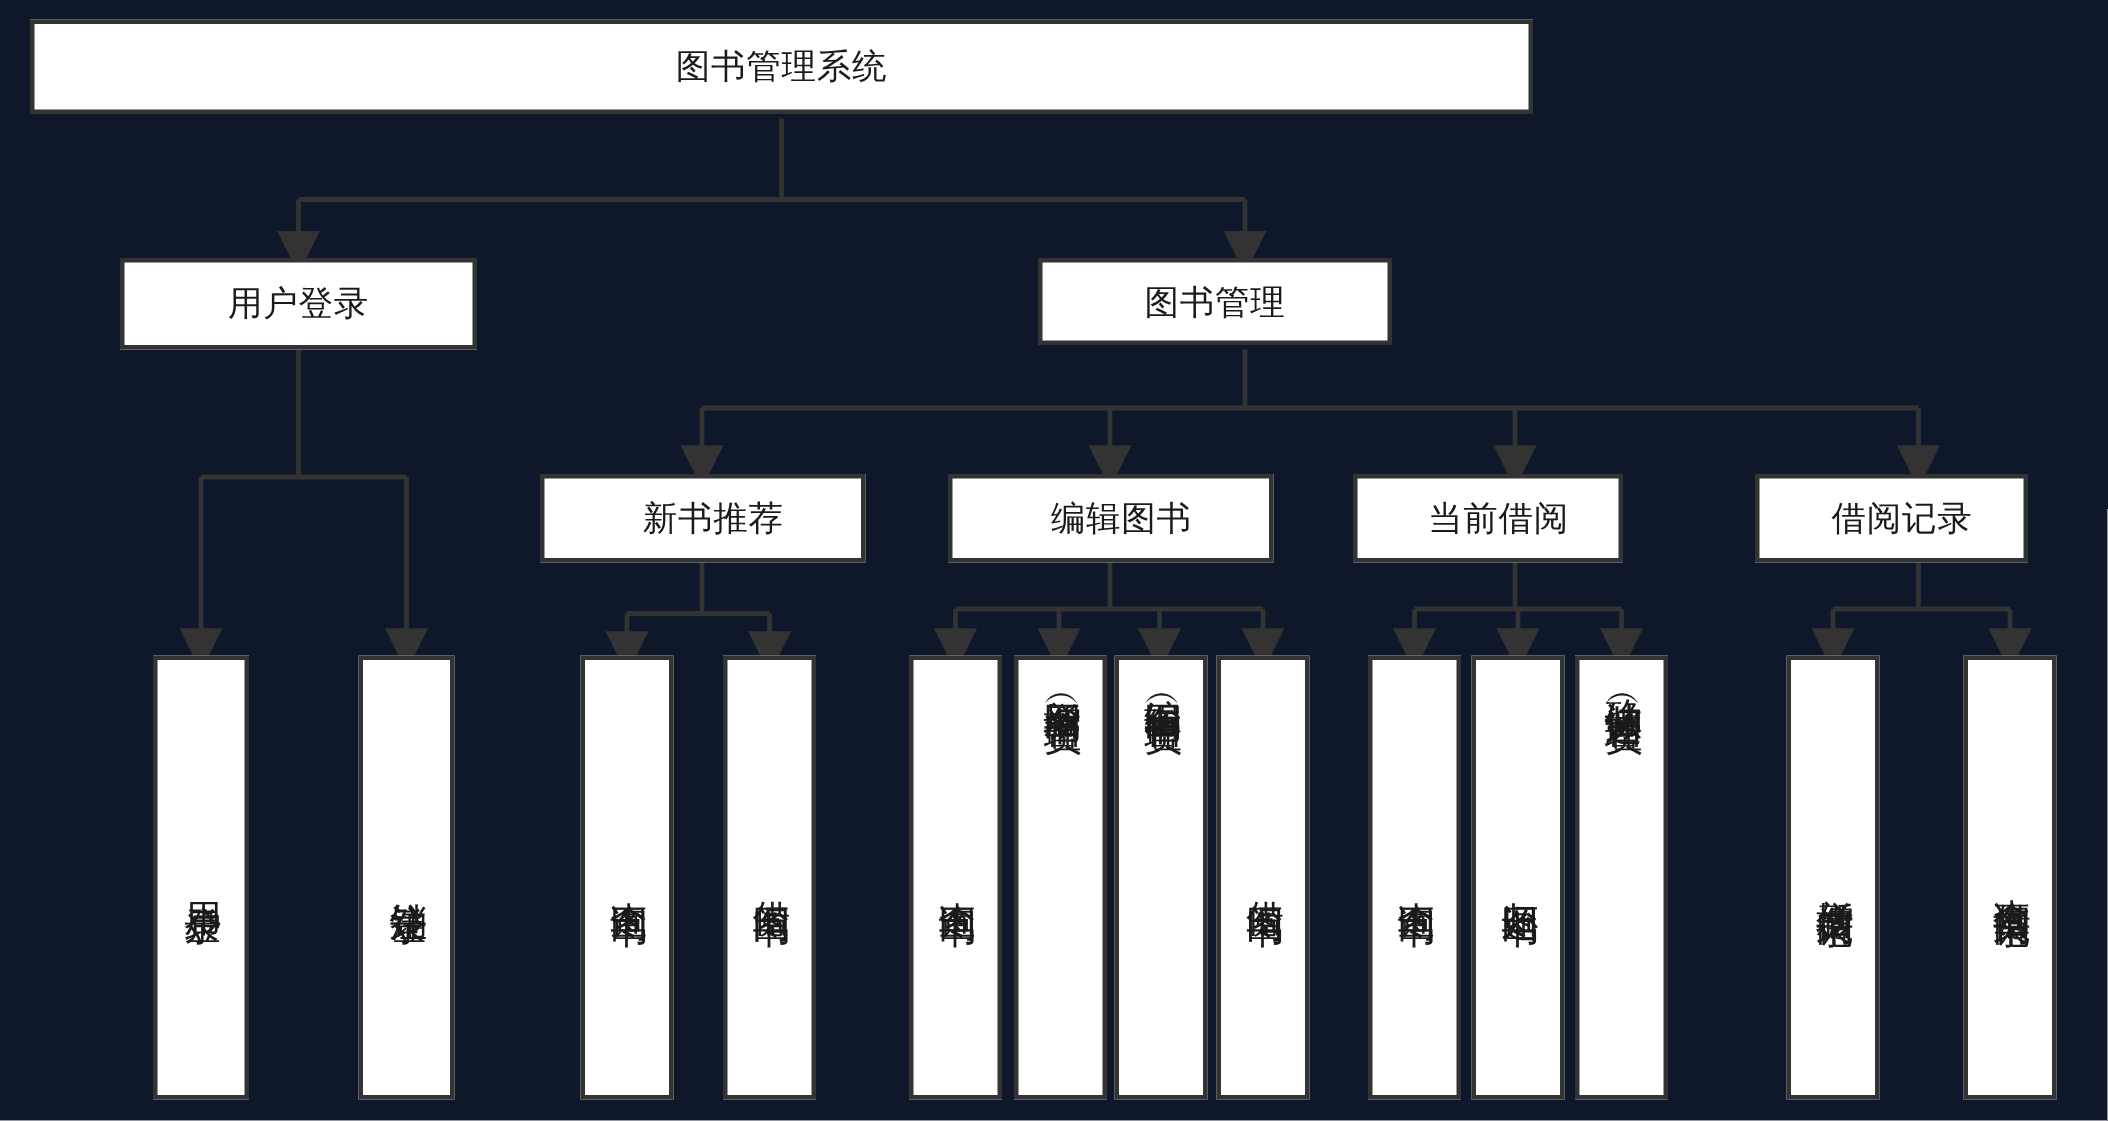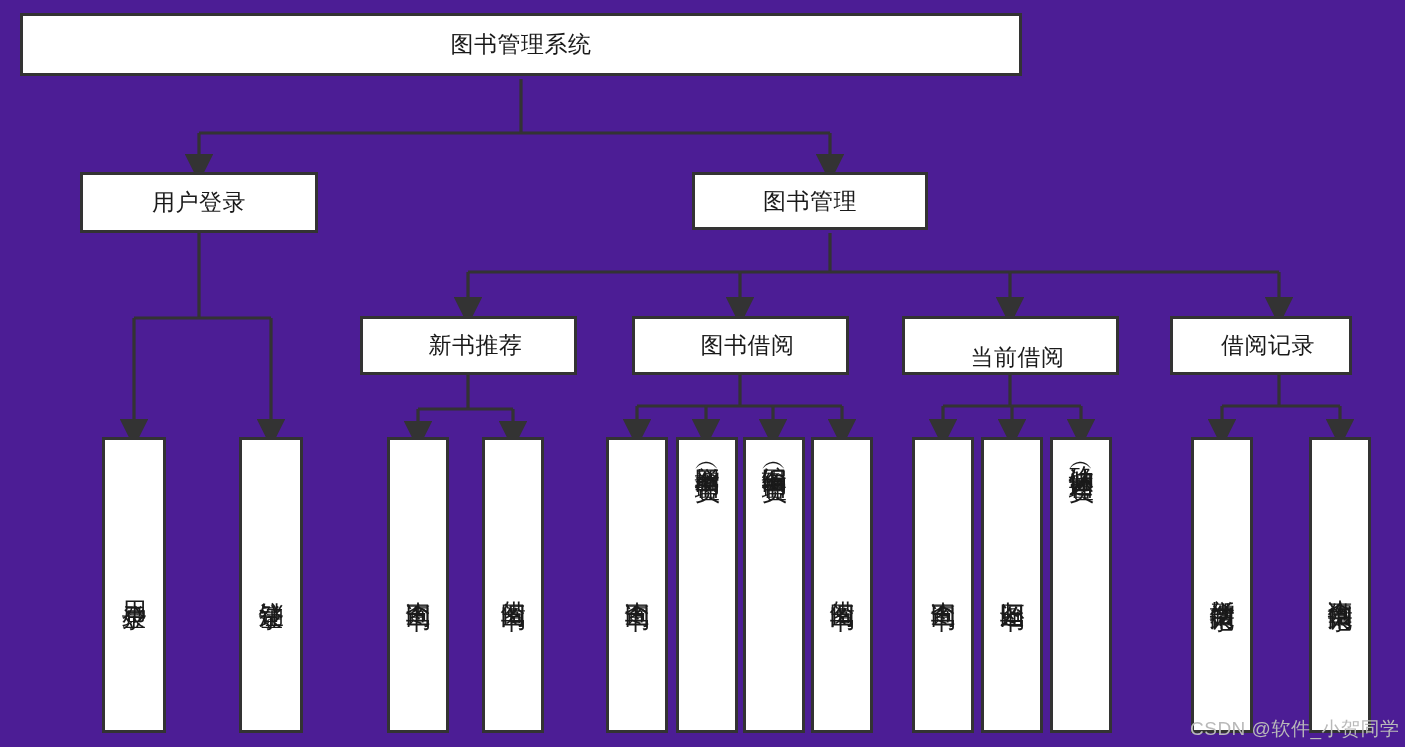--- a/index.html
+++ b/index.html
@@ -7,21 +7,21 @@
     padding: 0;
     background: #ffffff;
   }
   body {
     font-family: "Liberation Sans", "DejaVu Sans", sans-serif;
   }
   #canvas {
     position: relative;
     width: 1405px;
     height: 747px;
-    background: #4c1d95;
+    background: #0f172a;
     overflow: hidden;
   }
   svg.wires {
     position: absolute;
     left: 0;
     top: 0;
     width: 1405px;
     height: 747px;
     pointer-events: none;
   }
@@ -135,23 +135,23 @@
     <span class="node-label">用户登录</span>
   </div>
   <div class="node level2" style="left:692px; top:172px; width:236px; height:58px;">
     <span class="node-label">图书管理</span>
   </div>
 
   <div class="node level3" style="left:360px; top:316px; width:217px; height:59px;">
     <span class="node-label">新书推荐</span>
   </div>
   <div class="node level3" style="left:632px; top:316px; width:217px; height:59px;">
-    <span class="node-label">图书借阅</span>
-  </div>
-  <div class="node level3" style="left:902px; top:316px; width:217px; height:59px;align-items:flex-end;">
+    <span class="node-label">编辑图书</span>
+  </div>
+  <div class="node level3" style="left:902px; top:316px; width:180px; height:59px;">
     <span class="node-label">当前借阅</span>
   </div>
   <div class="node level3" style="left:1170px; top:316px; width:182px; height:59px;">
     <span class="node-label">借阅记录</span>
   </div>
 
   <div class="node leaf short" style="left:102px; top:437px; width:64px; height:296px;">
     <span class="node-label">用户登录</span>
   </div>
   <div class="node leaf short" style="left:239px; top:437px; width:64px; height:296px;">
@@ -188,15 +188,14 @@
     <span class="node-label">确认归还（管理员）</span>
   </div>
 
   <div class="node leaf short" style="left:1191px; top:437px; width:62px; height:296px;">
     <span class="node-label">新增借阅记录</span>
   </div>
   <div class="node leaf short" style="left:1309px; top:437px; width:62px; height:296px;">
     <span class="node-label">查询借阅记录</span>
   </div>
 
-  <div class="watermark" style="left:1190px; top:716px;">CSDN @软件_小贺同学</div>
 
 </div>
 
 </body></html>

